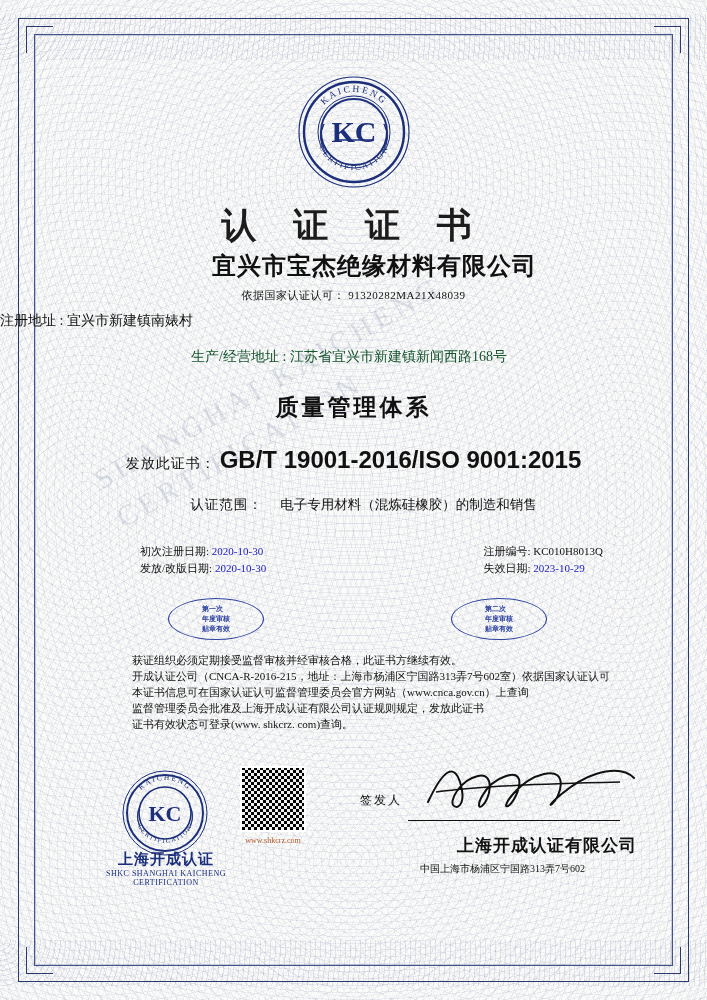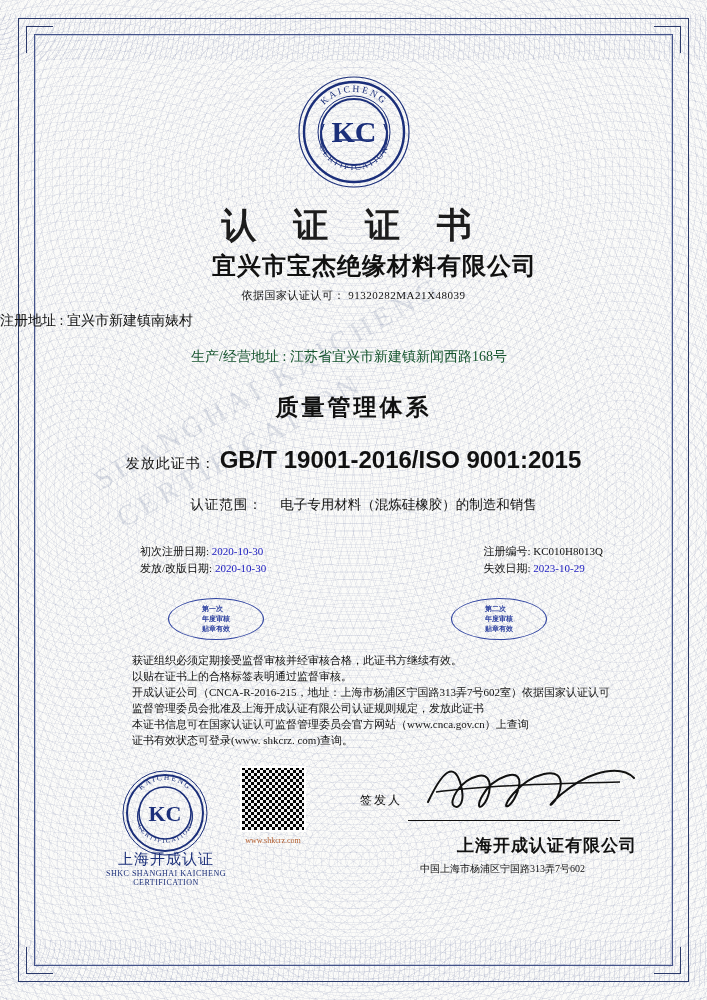--- a/index.html
+++ b/index.html
@@ -133,21 +133,21 @@
     font-family:"Liberation Serif", serif;
     margin-left:26px;
   }
 
   .footer-seal{
     position:absolute;left:120px;top:768px;width:90px;height:90px;
   }
   .footer-seal-text{
     position:absolute;left:98px;top:850px;width:136px;text-align:center;color:#1b2f7a;
   }
-  .footer-seal-text .cn{font-size:15px;font-weight:normal;letter-spacing:1px;}
+  .footer-seal-text .cn{font-size:15px;font-weight:bold;letter-spacing:1px;}
   .footer-seal-text .en{font-size:8px;letter-spacing:.5px;}
 
   .qr{
     position:absolute;left:240px;top:766px;width:62px;height:62px;
     background:
       repeating-linear-gradient(0deg,#111 0 3px,#fff 3px 6px),
       repeating-linear-gradient(90deg,#111 0 3px,#fff 3px 6px);
     background-blend-mode:difference;
     border:2px solid #fff;
   }
@@ -267,24 +267,23 @@
 
     <div class="stamp-oval oval-left" style="white-space:pre-line">第一次
 年度审核
 贴章有效</div>
     <div class="stamp-oval oval-right" style="white-space:pre-line">第二次
 年度审核
 贴章有效</div>
 
     <div class="legal">
       <div>获证组织必须定期接受监督审核并经审核合格，此证书方继续有效。</div>
-      <div>以贴在证书上的合格标签表明通过监督审核。</div>
       <div>开成认证公司（CNCA-R-2016-215，地址：上海市杨浦区宁国路313弄7号602室）依据国家认证认可</div>
+      <div>本证书信息可在国家认证认可监督管理委员会官方网站（www.cnca.gov.cn）上查询</div>
       <div>监督管理委员会批准及上海开成认证有限公司认证规则规定，发放此证书</div>
-      <div>本证书信息可在国家认证认可监督管理委员会官方网站（www.cnca.gov.cn）上查询</div>
       <div>证书有效状态可登录(www. shkcrz. com)查询。</div>
     </div>
 
     <div class="footer-seal">
       <svg width="90" height="90" viewBox="0 0 90 90">
         <defs>
           <path id="fArcTop" d="M 12,45 A 33,33 0 0 1 78,45"></path>
           <path id="fArcBot" d="M 15,45 A 30,30 0 0 0 75,45"></path>
         </defs>
         <circle cx="45" cy="45" r="42" fill="none" stroke="#1b2f7a" stroke-width="1"></circle>

